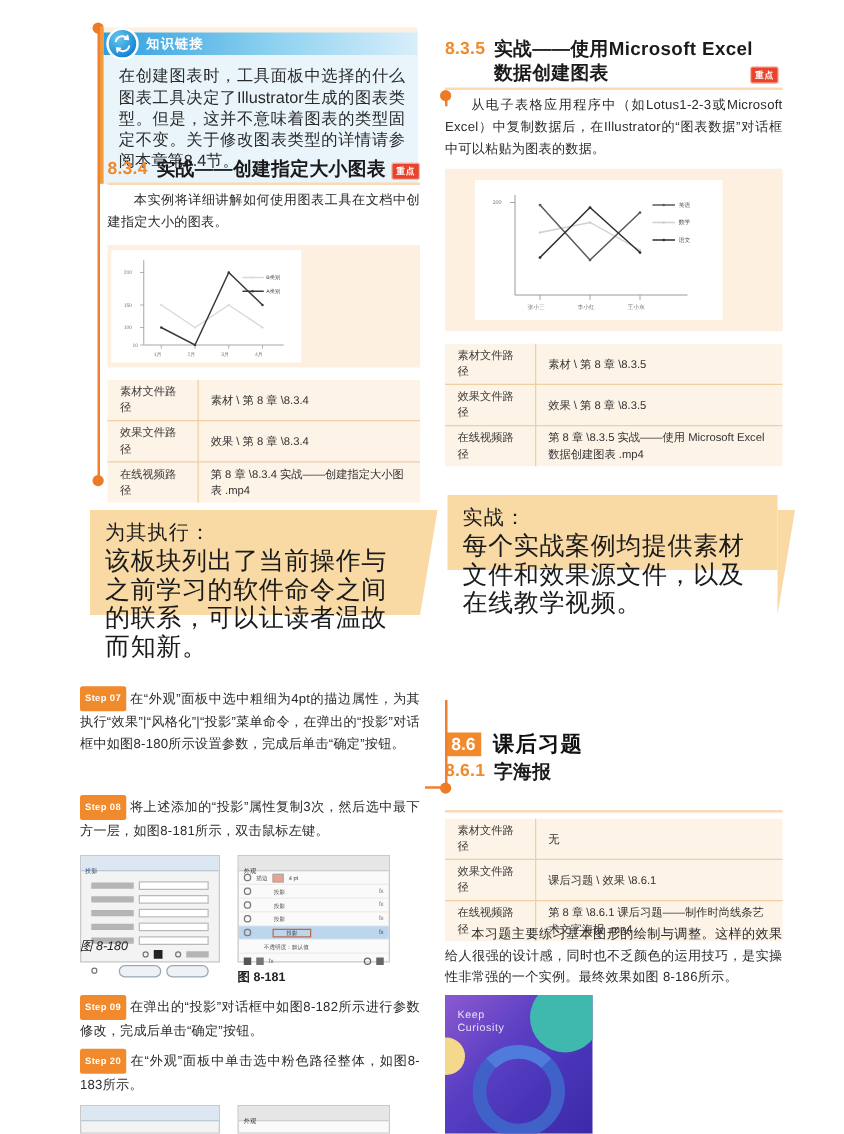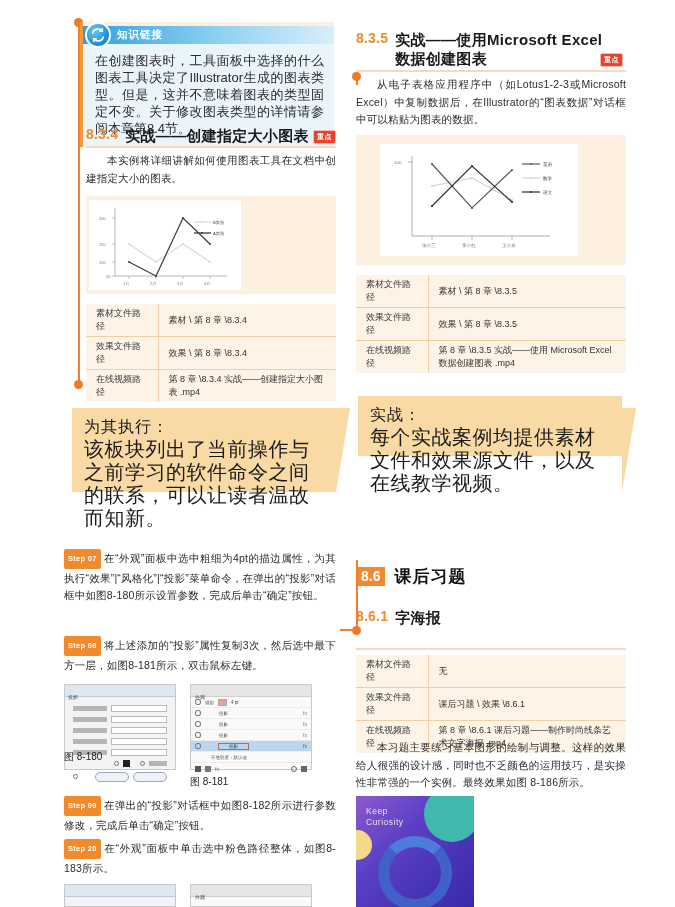--- a/index.html
+++ b/index.html
@@ -396,21 +396,21 @@
       <span style="width:7px;height:7px;background:#222;"></span>
       <span style="width:5px;height:5px;border-radius:50%;border:1px solid #777;margin-left:6px;"></span>
       <span class="win-label" style="width:18px;"></span>
     </div>
     <div class="win-row" style="justify-content:flex-end; height:11px;">
       <span style="width:5px;height:5px;border:1px solid #777;border-radius:50%;margin-right:auto;"></span>
       <span class="win-btn"></span>
       <span class="win-btn"></span>
     </div>
   </div>
-  <div class="fig-cap" style="left:64px; top:750px;">图 8-180</div>
+  <div class="fig-cap" style="left:64px; top:750px;font-style:italic;">图 8-180</div>
 
   <div class="winmock" style="left:190px; top:684px; width:122px; height:86px; background:#fafafa;">
     <div class="pan-head">
       <span style="font-size:5px;color:#333;margin-left:4px;line-height:12px;display:inline-block;">外观</span>
     </div>
     <div class="pan-row">
       <span class="eye"></span>
       <span style="font-size:4.5px;color:#444;">描边</span>
       <span style="width:9px;height:7px;background:#e8a391;border:1px solid #aaa;"></span>
       <span style="font-size:4.5px;color:#444;">4 pt</span>
@@ -439,38 +439,38 @@
       <span style="font-size:4.5px;color:#555;margin-left:16px;">不透明度：默认值</span>
     </div>
     <div class="pan-row" style="border-bottom:none;">
       <span style="width:6px;height:6px;background:#555;"></span>
       <span style="width:6px;height:6px;background:#777;"></span>
       <span style="font-size:5px;color:#666;">fx</span>
       <span style="margin-left:auto;width:6px;height:6px;border:1px solid #666;border-radius:50%;"></span>
       <span style="width:6px;height:6px;background:#666;"></span>
     </div>
   </div>
-  <div class="fig-cap" style="left:190px; top:775px;">图 8-181</div>
+  <div class="fig-cap" style="left:190px; top:775px;font-weight:bold;">图 8-181</div>
 
   <p class="body-text" style="position:absolute; left:64px; top:797px; width:272px;">
     <span class="step-tag">Step 09</span><span>在弹出的“投影”对话框中如图8-182所示进行参数修改，完成后单击“确定”按钮。</span>
   </p>
   <p class="body-text" style="position:absolute; left:64px; top:840px; width:272px;">
     <span class="step-tag">Step 20</span><span>在“外观”面板中单击选中粉色路径整体，如图8-183所示。</span>
   </p>
   <div class="winmock" style="left:64px; top:884px; width:112px; height:23px;">
     <div class="win-title"></div>
   </div>
   <div class="winmock" style="left:190px; top:884px; width:122px; height:23px; background:#fafafa;">
     <div class="pan-head">
       <span style="font-size:5px;color:#333;margin-left:4px;line-height:12px;display:inline-block;">外观</span>
     </div>
   </div>
 
-  <div class="h2" style="left:356px; top:565px;justify-content:space-between;">
+  <div class="h2" style="left:356px; top:584px;justify-content:space-between;">
     <span class="h2-num">8.6</span>
     <span class="h2-title">课后习题</span>
   </div>
 
   <div class="h3" style="left:356px; top:608px; width:270px;">
     <span class="h3-num">8.6.1</span>
     <span>
       <span class="h3-title" style="display:block;">字海报</span>
     </span>
   </div>

